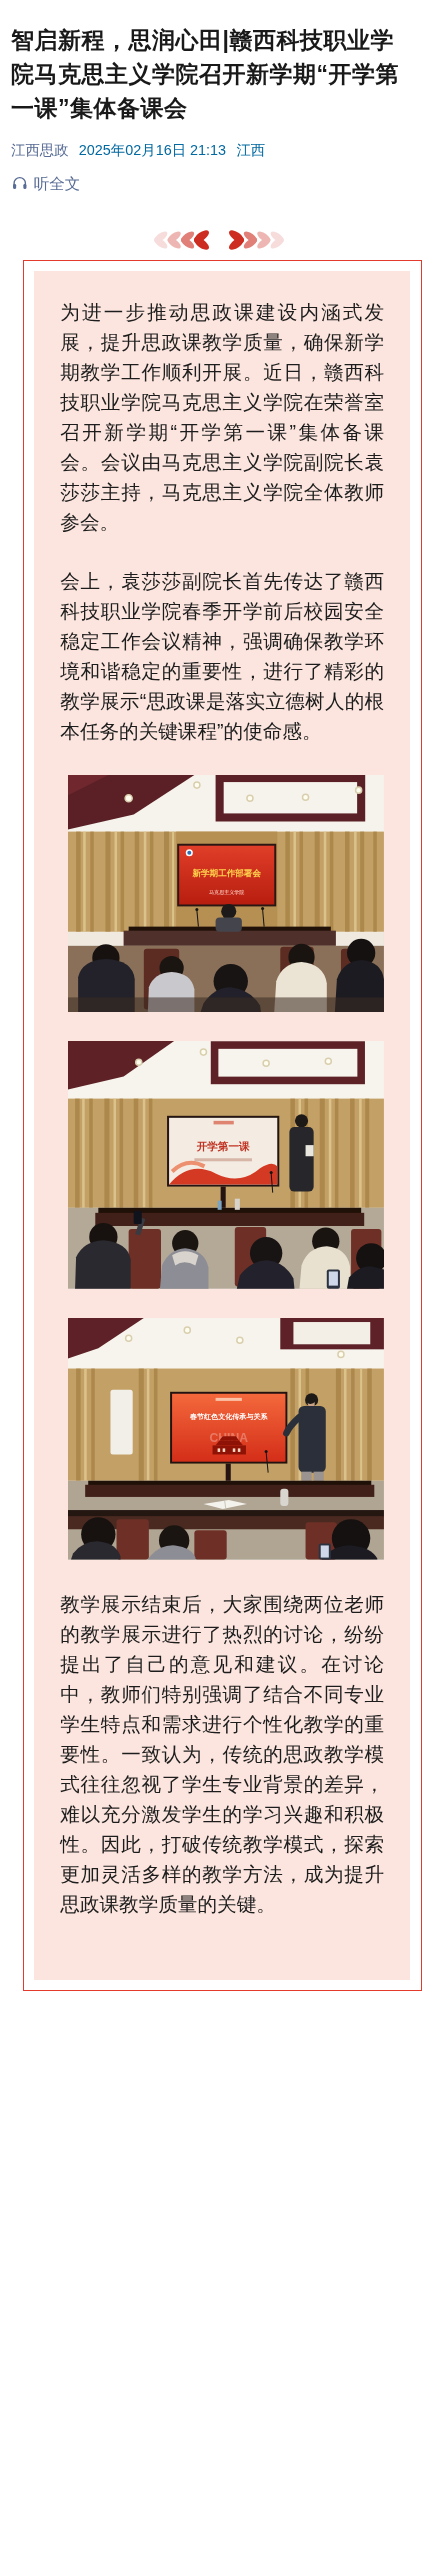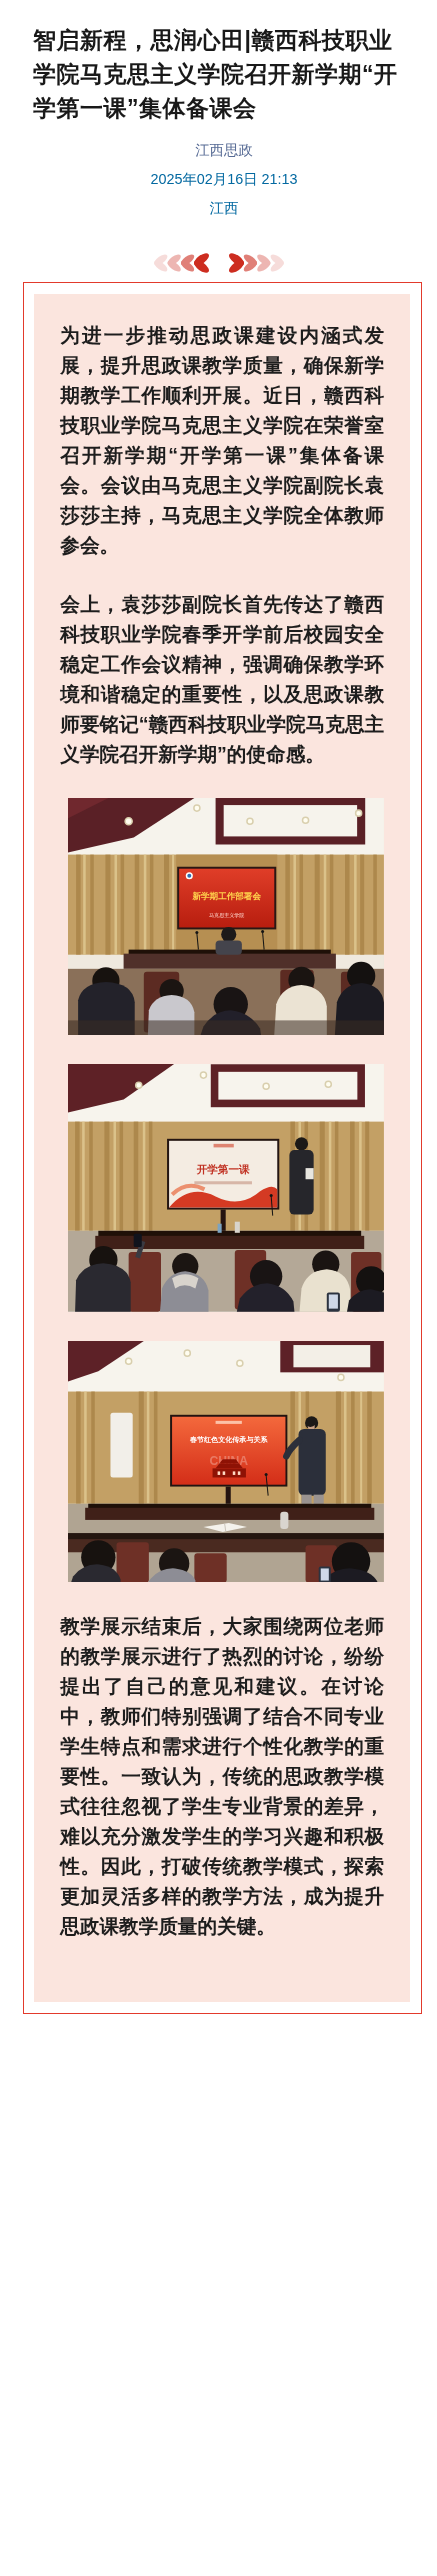--- a/index.html
+++ b/index.html
@@ -1,42 +1,52 @@
 <!DOCTYPE html>
 <html style="font-size:8.2px"><head>
 <meta charset="utf-8">
 <style>
   html,body{margin:0;padding:0;background:#ffffff;}
   body{width:438px;font-family:"Liberation Sans","DejaVu Sans",sans-serif;}
   .sheet{position:relative;width:438px;height:3839px;overflow:hidden;background:#fff;}
-  .top{padding:23px 23px 0 33px;}
+  .top{padding:23px 23px 0 11px;}
   .title{font-size:23px;line-height:34px;font-weight:700;color:#191919;margin:0 0 15.5px 0;letter-spacing:0.5px;}
-  .meta{display:flex;align-items:center;gap:10.3px;font-size:14.4px;flex-direction:column;}
+  .meta{display:flex;align-items:center;gap:10.3px;font-size:14.4px;}
   .meta .account{color:#576b95;}
   .meta .date,.meta .loc{color:#0369a1;}
   .listen{margin-top:14.4px;display:flex;align-items:center;gap:5.2px;color:#576b95;font-size:15.5px;cursor:pointer;}
   .ornament{margin:33px 0 7.2px 0;display:flex;justify-content:center;}
   .redbox{margin:0 16.5px 0 23px;border:1px solid #e23a2c;background:#ffffff;padding:10.3px;}
   .pink{background:#fbe5de;padding:26px 26px 32px 26px;}
-  .par{font-size:19.6px;line-height:30px;color:#1d1d1d;text-align:justify;margin:0 0 29px 0;font-weight:700;}
+  .par{font-size:19.6px;line-height:30px;color:#1d1d1d;text-align:justify;margin:0 0 29px 0;font-weight:400;}
   .photo{margin:27px 0 29px 8px;}
   .photo svg{display:block;width:100%;height:auto;background:#ddd;}
 </style>
 </head>
 <body>
 
 <div class="sheet">
 
   <div class="top">
     <h1 class="title">智启新程，思润心田|赣西科技职业学院马克思主义学院召开新学期“开学第一课”集体备课会</h1>
     <div class="meta">
       <span class="account">江西思政</span>
       <span class="date">2025年02月16日 21:13</span>
       <span class="loc">江西</span>
     </div>
+    <div class="listen">
+      <span>
+        <svg width="17.5" height="17.5" viewBox="0 0 34 34">
+          <path d="M6 24 v-6 a11 11 0 0 1 22 0 v6" fill="none" stroke="#576b95" stroke-width="2.6" stroke-linecap="round"></path>
+          <rect x="4" y="19" width="6" height="10" rx="3" fill="#576b95"></rect>
+          <rect x="24" y="19" width="6" height="10" rx="3" fill="#576b95"></rect>
+        </svg>
+      </span>
+      <span>听全文</span>
+    </div>
   </div>
 
   <div class="ornament">
     <svg width="170" height="24" viewBox="0 0 330 46">
       <g fill="#cd2d20">
         <g opacity="0.16">
             <ellipse cx="52" cy="17" rx="15" ry="7" transform="rotate(-36 52 17)"></ellipse>
             <ellipse cx="52" cy="29" rx="15" ry="7" transform="rotate(36 52 29)"></ellipse>
           </g>
         <g opacity="0.34">
@@ -68,21 +78,21 @@
             <ellipse cx="278" cy="29" rx="15" ry="7" transform="rotate(-36 278 29)"></ellipse>
           </g>
       </g>
     </svg>
   </div>
 
   <div class="redbox">
     <div class="pink">
 
       <p class="par">为进一步推动思政课建设内涵式发展，提升思政课教学质量，确保新学期教学工作顺利开展。近日，赣西科技职业学院马克思主义学院在荣誉室召开新学期“开学第一课”集体备课会。会议由马克思主义学院副院长袁莎莎主持，马克思主义学院全体教师参会。</p>
-      <p class="par">会上，袁莎莎副院长首先传达了赣西科技职业学院春季开学前后校园安全稳定工作会议精神，强调确保教学环境和谐稳定的重要性，以及思政课教师要铭记“赣西科技职业学院马克思主义学院召开新学期”的使命感。</p>
+      <p class="par">会上，袁莎莎副院长首先传达了赣西科技职业学院春季开学前后校园安全稳定工作会议精神，强调确保教学环境和谐稳定的重要性，进行了精彩的教学展示“思政课是落实立德树人的根本任务的关键课程”的使命感。</p>
 
       <div class="photo">
         <svg viewBox="0 0 625 470" preserveAspectRatio="none">
           <rect width="625" height="470" fill="#efe9df"></rect>
           <rect width="625" height="118" fill="#f6f3ec"></rect>
           <polygon points="0,0 250,0 130,78 0,108" fill="#5a2026"></polygon>
           <polygon points="0,0 80,0 0,40" fill="#70282e"></polygon>
           <rect x="300" y="6" width="280" height="78" fill="none" stroke="#5a2026" stroke-width="16"></rect>
           <circle cx="120" cy="46" r="7" fill="#fffdf0" stroke="#d9cfae" stroke-width="3"></circle>
           <circle cx="255" cy="20" r="6" fill="#fffdf0" stroke="#d9cfae" stroke-width="3"></circle>

